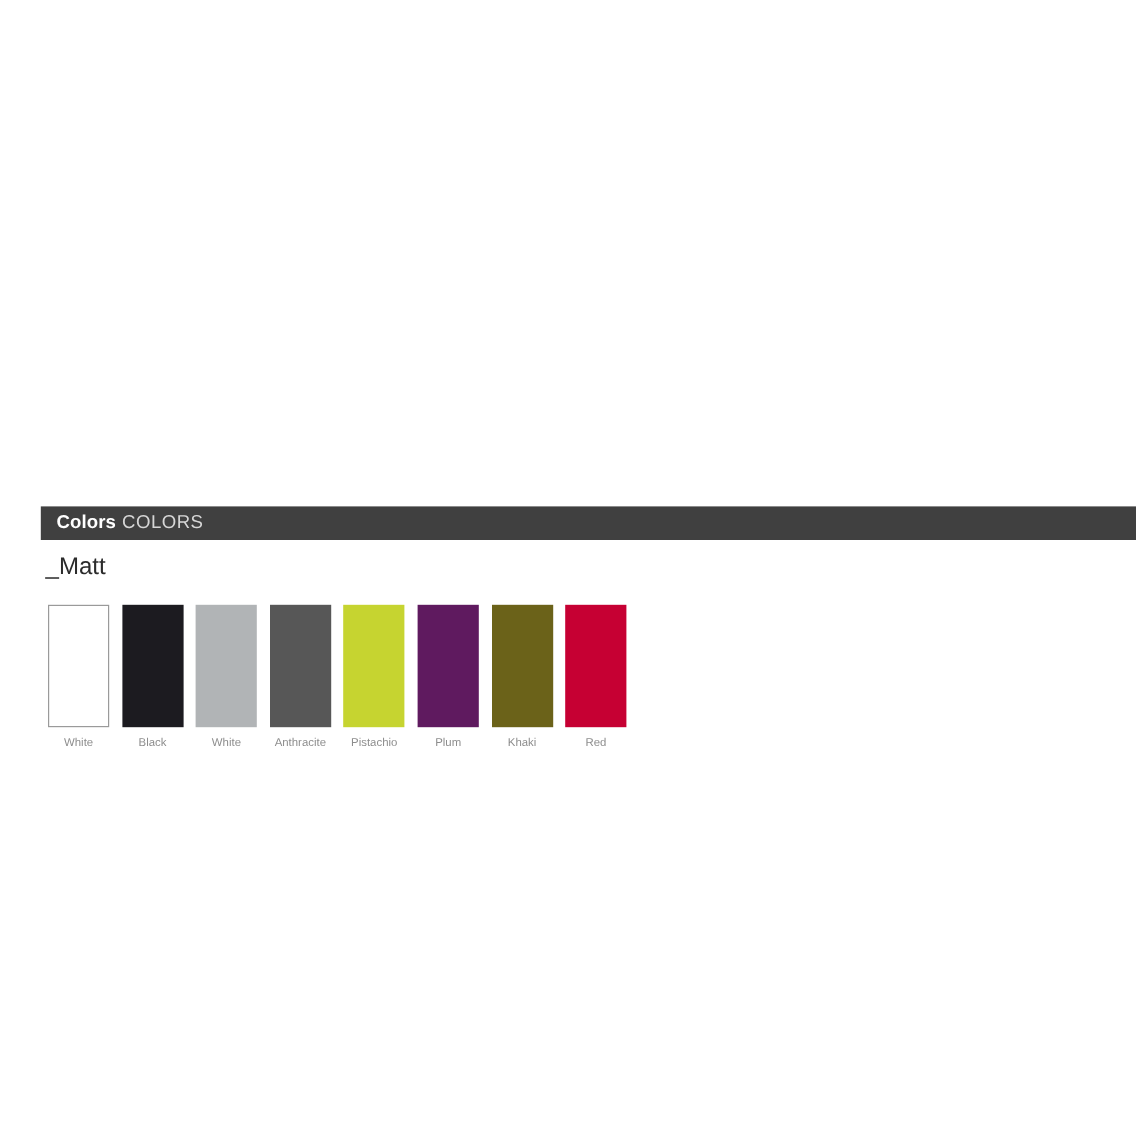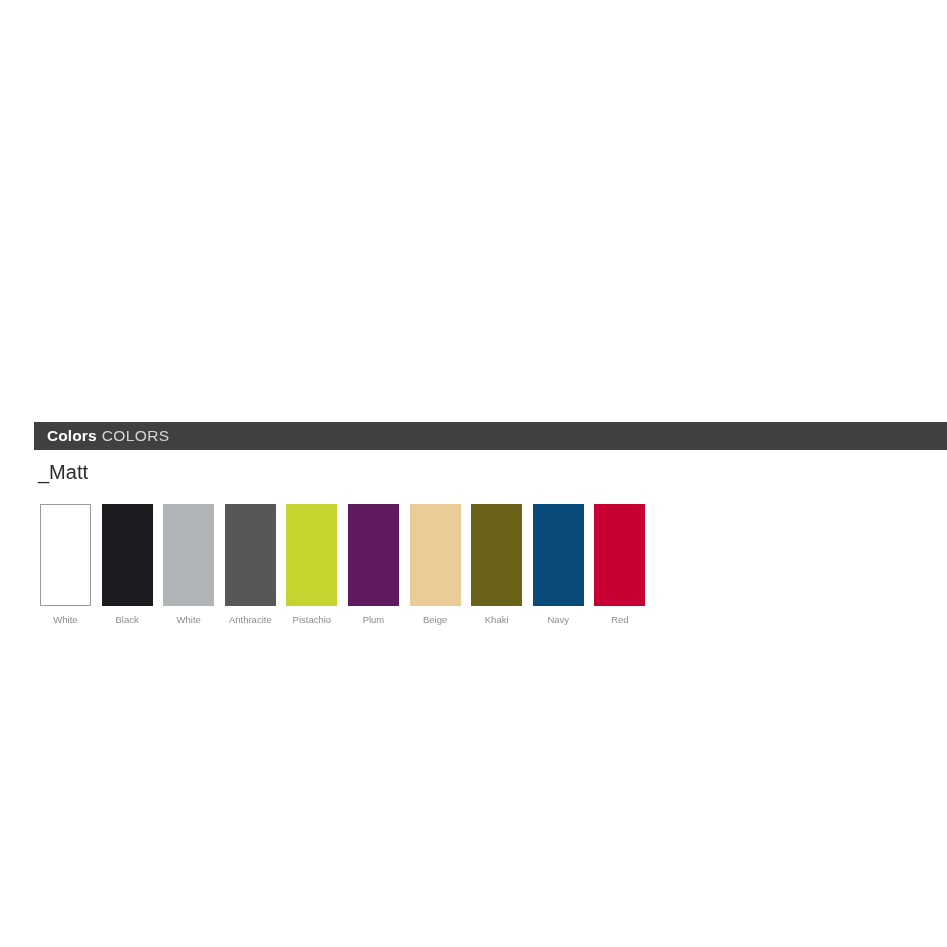--- a/index.html
+++ b/index.html
@@ -130,30 +130,22 @@
       </div>
       <div class="swatch-cell">
         <div class="swatch-chip" style="background: rgb(198, 212, 48);"></div>
         <div class="swatch-label">Pistachio</div>
       </div>
       <div class="swatch-cell">
         <div class="swatch-chip" style="background: rgb(95, 26, 95);"></div>
         <div class="swatch-label">Plum</div>
       </div>
       <div class="swatch-cell">
-        <div class="swatch-chip" style="background: rgb(235, 203, 151);"></div>
-        <div class="swatch-label">Beige</div>
-      </div>
-      <div class="swatch-cell">
         <div class="swatch-chip" style="background: rgb(107, 98, 25);"></div>
         <div class="swatch-label">Khaki</div>
-      </div>
-      <div class="swatch-cell">
-        <div class="swatch-chip" style="background: rgb(10, 74, 122);"></div>
-        <div class="swatch-label">Navy</div>
       </div>
       <div class="swatch-cell">
         <div class="swatch-chip" style="background: rgb(198, 0, 51);"></div>
         <div class="swatch-label">Red</div>
       </div>
     </div>
 
 </div>
 
 </body></html>

